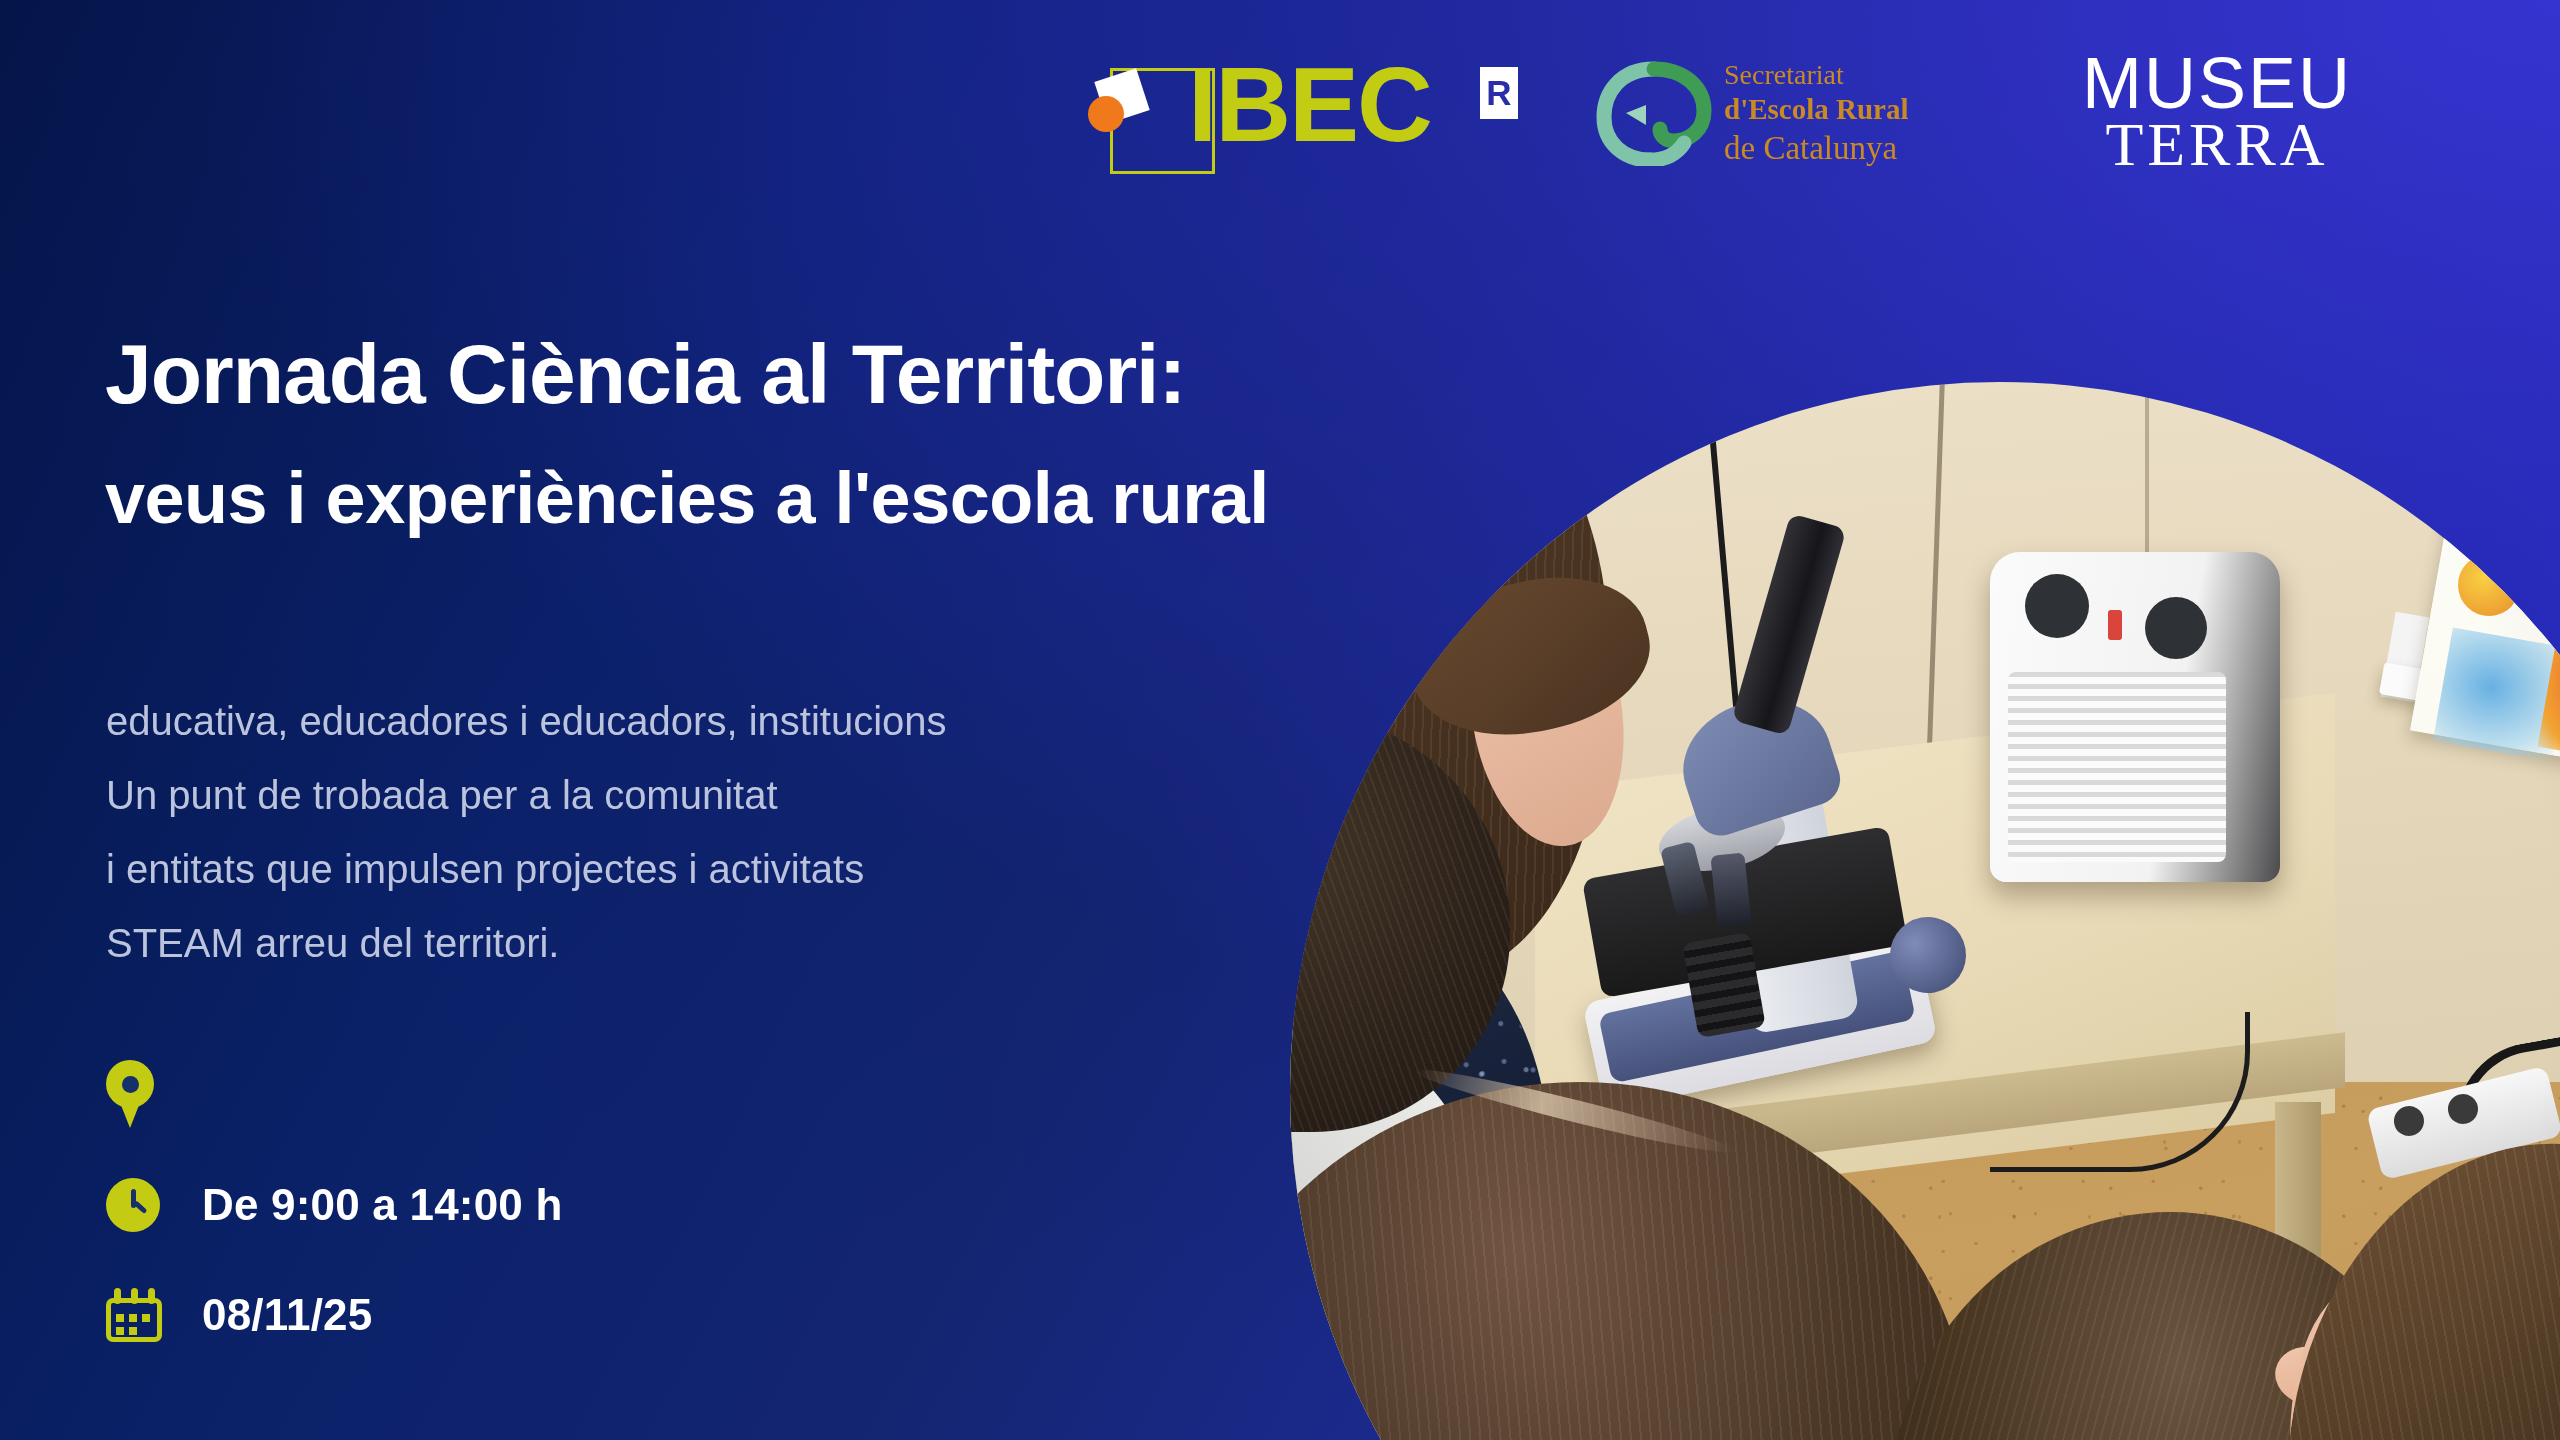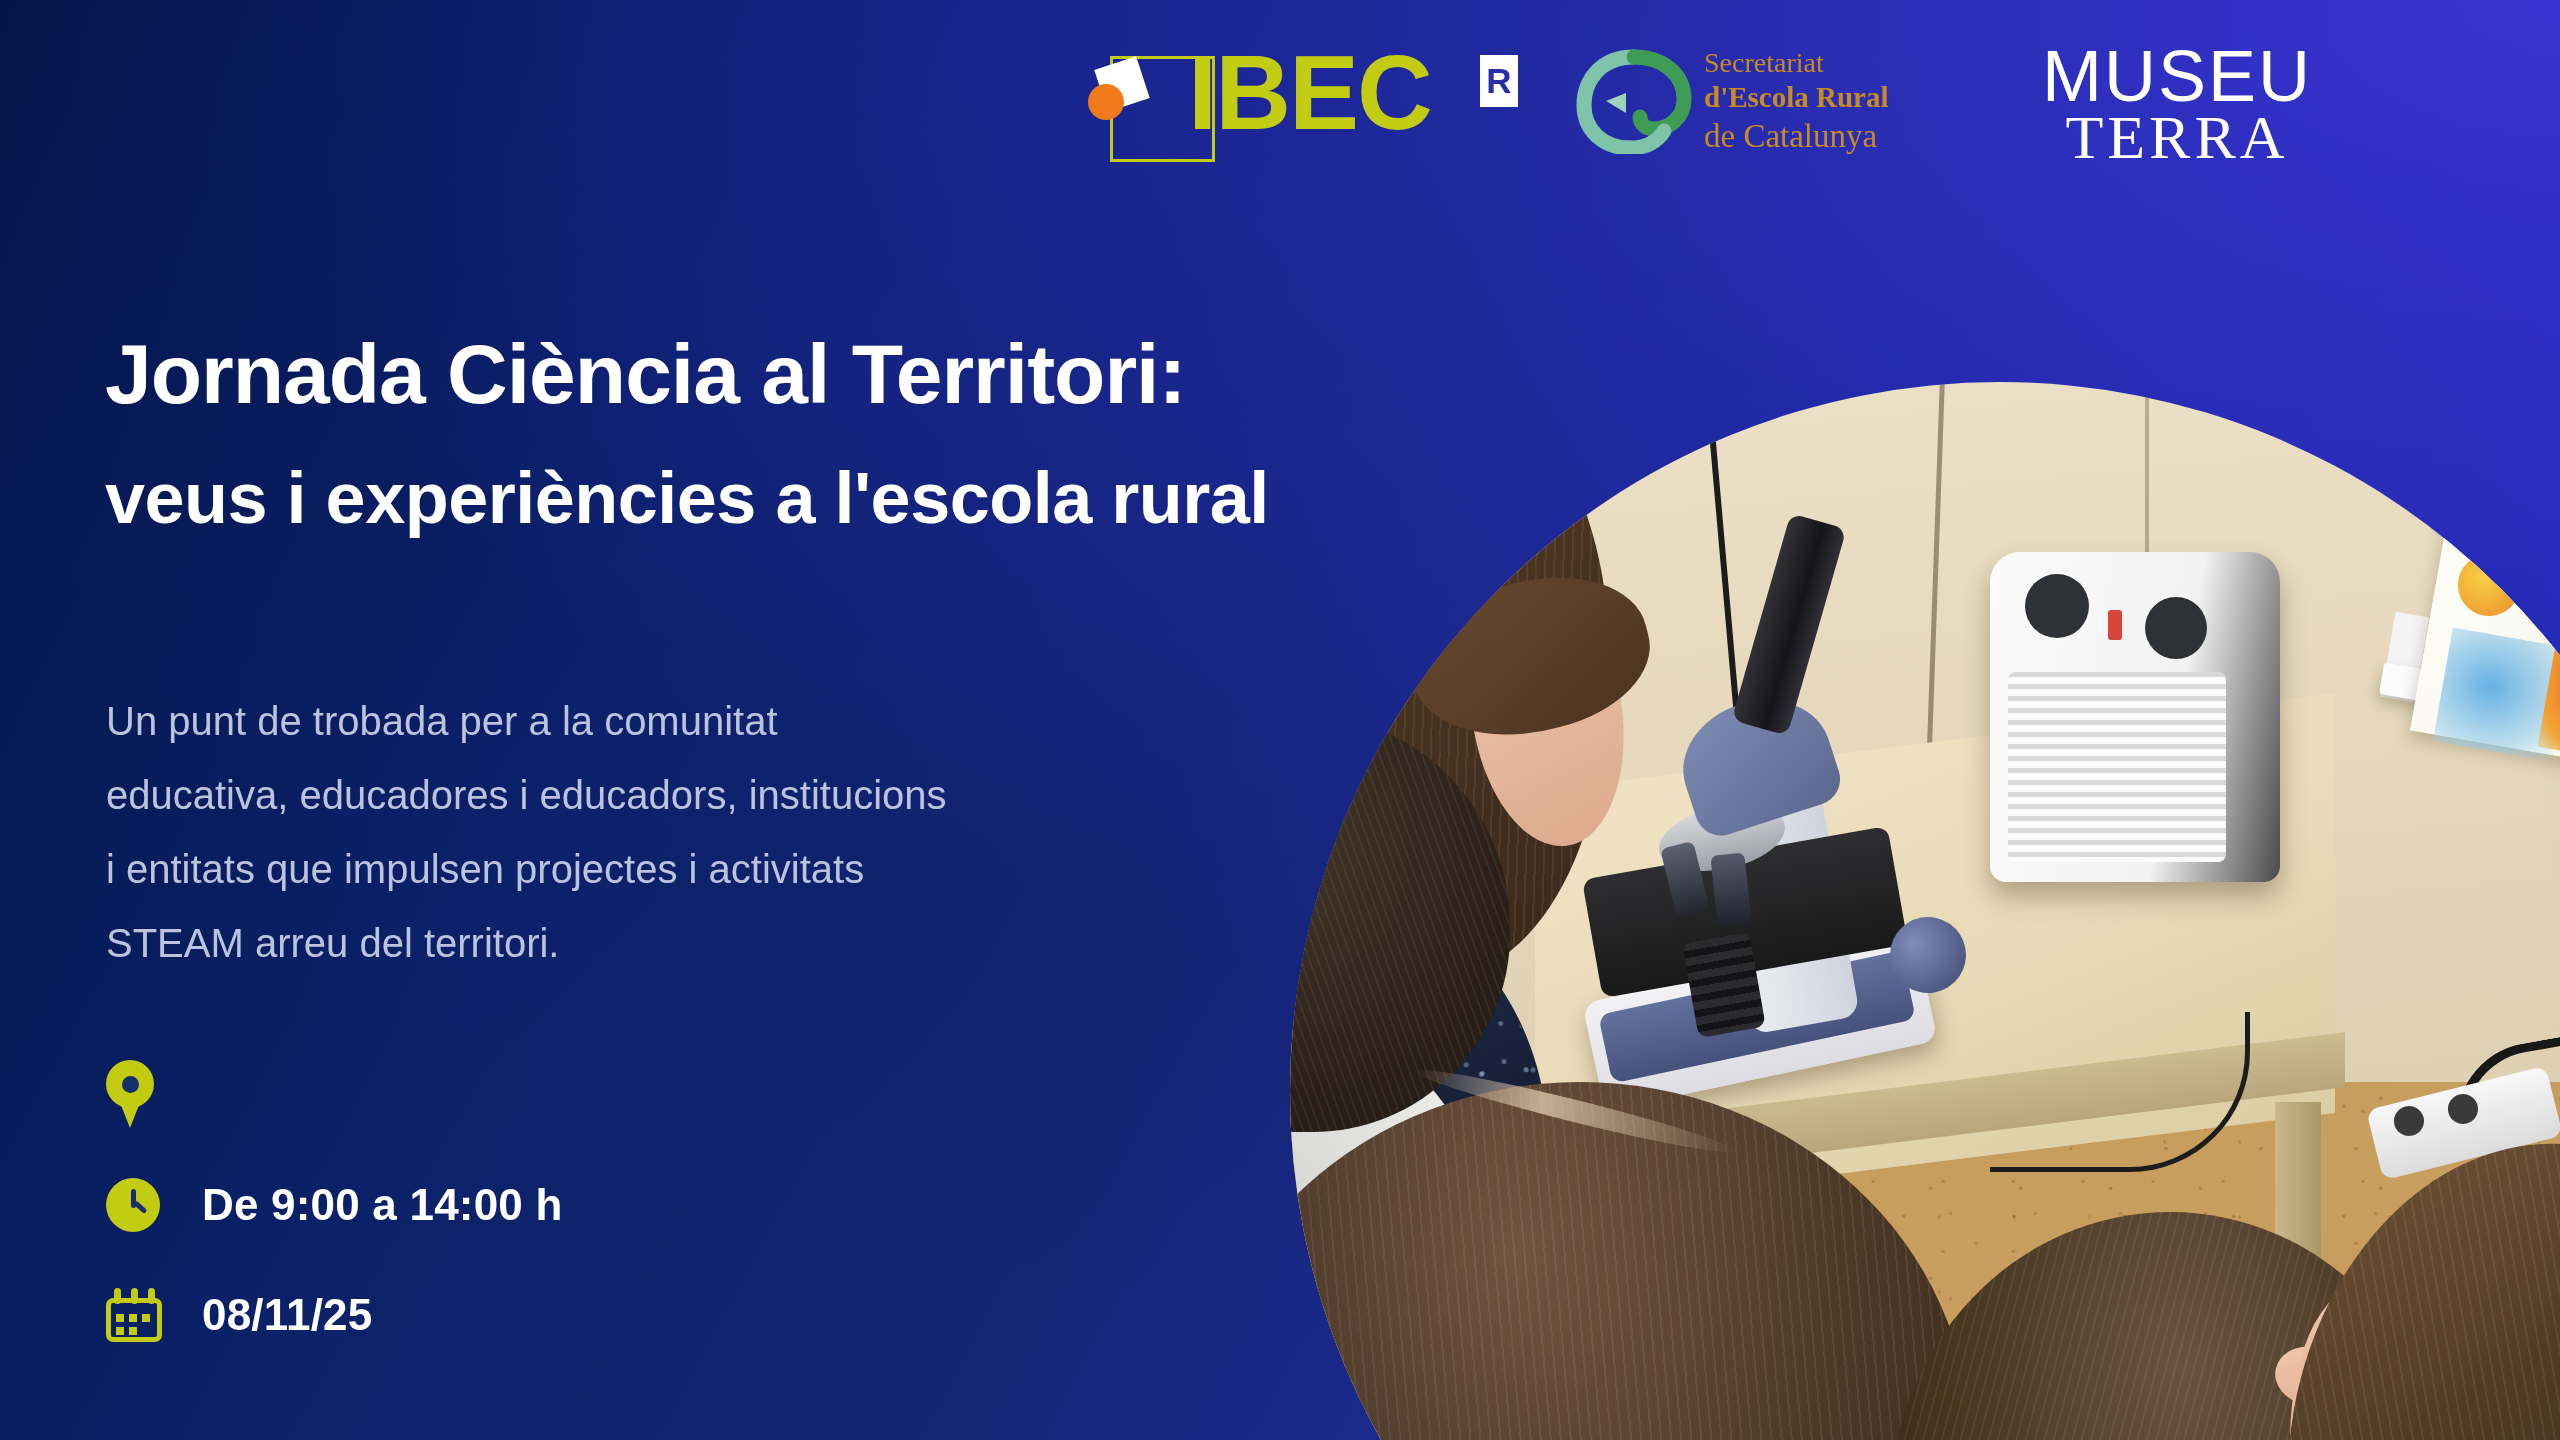--- a/index.html
+++ b/index.html
@@ -14,23 +14,23 @@
     position:relative;
     width:2560px; height:1440px;
     overflow:hidden;
     background:
       radial-gradient(ellipse 150% 130% at 100% 0%, rgba(55,52,210,0.95) 0%, rgba(40,42,190,0.55) 32%, rgba(18,28,120,0.15) 62%, rgba(6,26,85,0) 80%),
       linear-gradient(118deg, #031444 0%, #0a2168 28%, #13256f 48%, #1d2a92 68%, #2a2cc0 92%, #3332d6 100%);
   }
 
   
   #logobar {
-    position:absolute; top:46px; left:1080px;
+    position:absolute; top:53px; left:1080px;
     width:1420px; height:115px;
-    display:flex; align-items:flex-start; gap:76px;
+    display:flex; align-items:flex-end; gap:96px;
   }
 
   
   .ibec { position:relative; width:420px; height:110px; flex:0 0 auto; }
   .ibec-frame {
     position:absolute; left:30px; top:10px;
     width:105px; height:106px;
     border:3px solid #c2cc12;
     border-left:none;
   }
@@ -609,22 +609,22 @@
       <div class="museu-2">TERRA</div>
     </div>
   </div>
 
   <div id="title">
     <div class="t-line1">Jornada Ciència al Territori:</div>
     <div class="t-line2">veus i experiències a l'escola rural</div>
   </div>
 
   <div id="desc">
+    <div>educativa, educadores i educadors, institucions</div>
     <div>Un punt de trobada per a la comunitat</div>
-    <div>educativa, educadores i educadors, institucions</div>
     <div>i entitats que impulsen projectes i activitats</div>
     <div>STEAM arreu del territori.</div>
   </div>
 
   <div id="details">
 
     <div class="drow">
       <div class="icow">
         <div class="ico-pin">
           <div class="pin-b"></div>

